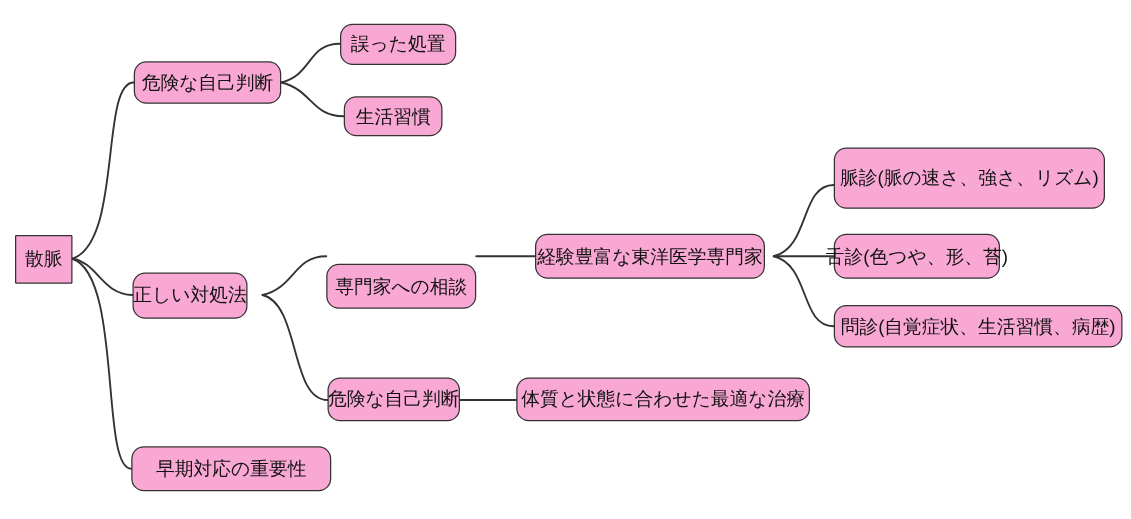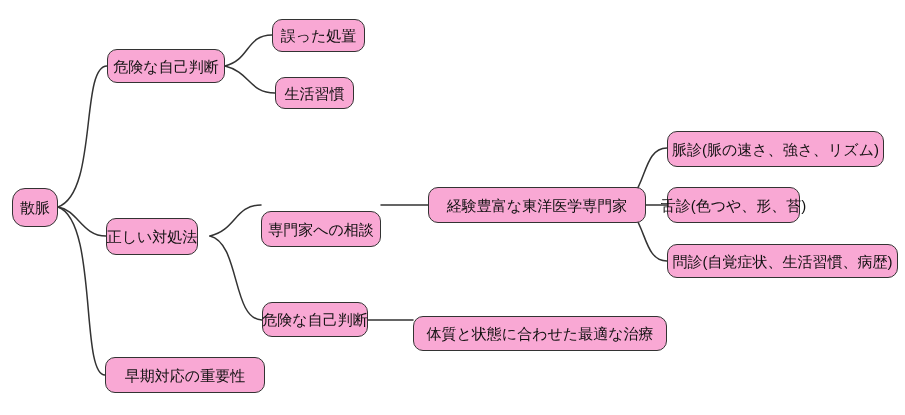--- a/index.html
+++ b/index.html
@@ -36,21 +36,21 @@
     border-radius: 10px;
     display: flex;
     align-items: center;
     justify-content: center;
     font-size: 15px;
     color: #111111;
     white-space: nowrap;
     line-height: 1;
   }
   .node.root {
-    border-radius: 13px;
+    border-radius: 1px;
   }
 </style>
 </head>
 <body>
 
 <div class="canvas">
 
   <svg class="edges" viewBox="0 0 905 415" xmlns="http://www.w3.org/2000/svg">
     <path d="M 58 207 C 98 193, 80 66, 107 66"></path>
     <path d="M 58 207 C 78 210, 82 236, 106 236"></path>
@@ -73,25 +73,25 @@
   <div class="node" style="left:272px; top:19px; width:93px; height:33px;">誤った処置</div>
 
   <div class="node" style="left:275px; top:77px; width:79px; height:32px;">生活習慣</div>
 
   <div class="node" style="left:106px; top:218px; width:92px; height:37px;">正しい対処法</div>
 
   <div class="node" style="left:105px; top:357px; width:160px; height:36px;">早期対応の重要性</div>
 
   <div class="node" style="left:261px; top:187px; width:120px; height:36px;margin-top:24px;">専門家への相談</div>
 
-  <div class="node" style="left:428px; top:187px; width:218px; height:36px;">経験豊富な東洋医学専門家</div>
+  <div class="node" style="left:428px; top:187px; width:184px; height:36px;">経験豊富な東洋医学専門家</div>
 
-  <div class="node" style="left:667px; top:131px; width:217px; height:36px;">脈診(脈の速さ、強さ、リズム)</div>
+  <div class="node" style="left:667px; top:118px; width:217px; height:49px;">脈診(脈の速さ、強さ、リズム)</div>
 
   <div class="node" style="left:667px; top:187px; width:133px; height:36px;">舌診(色つや、形、苔)</div>
 
   <div class="node" style="left:667px; top:244px; width:231px; height:34px;">問診(自覚症状、生活習慣、病歴)</div>
 
   <div class="node" style="left:262px; top:302px; width:106px; height:35px;">危険な自己判断</div>
 
-  <div class="node" style="left:413px; top:316px; width:254px; height:35px;">体質と状態に合わせた最適な治療</div>
+  <div class="node" style="left:413px; top:302px; width:235px; height:35px;">体質と状態に合わせた最適な治療</div>
 
 </div>
 
 </body></html>

